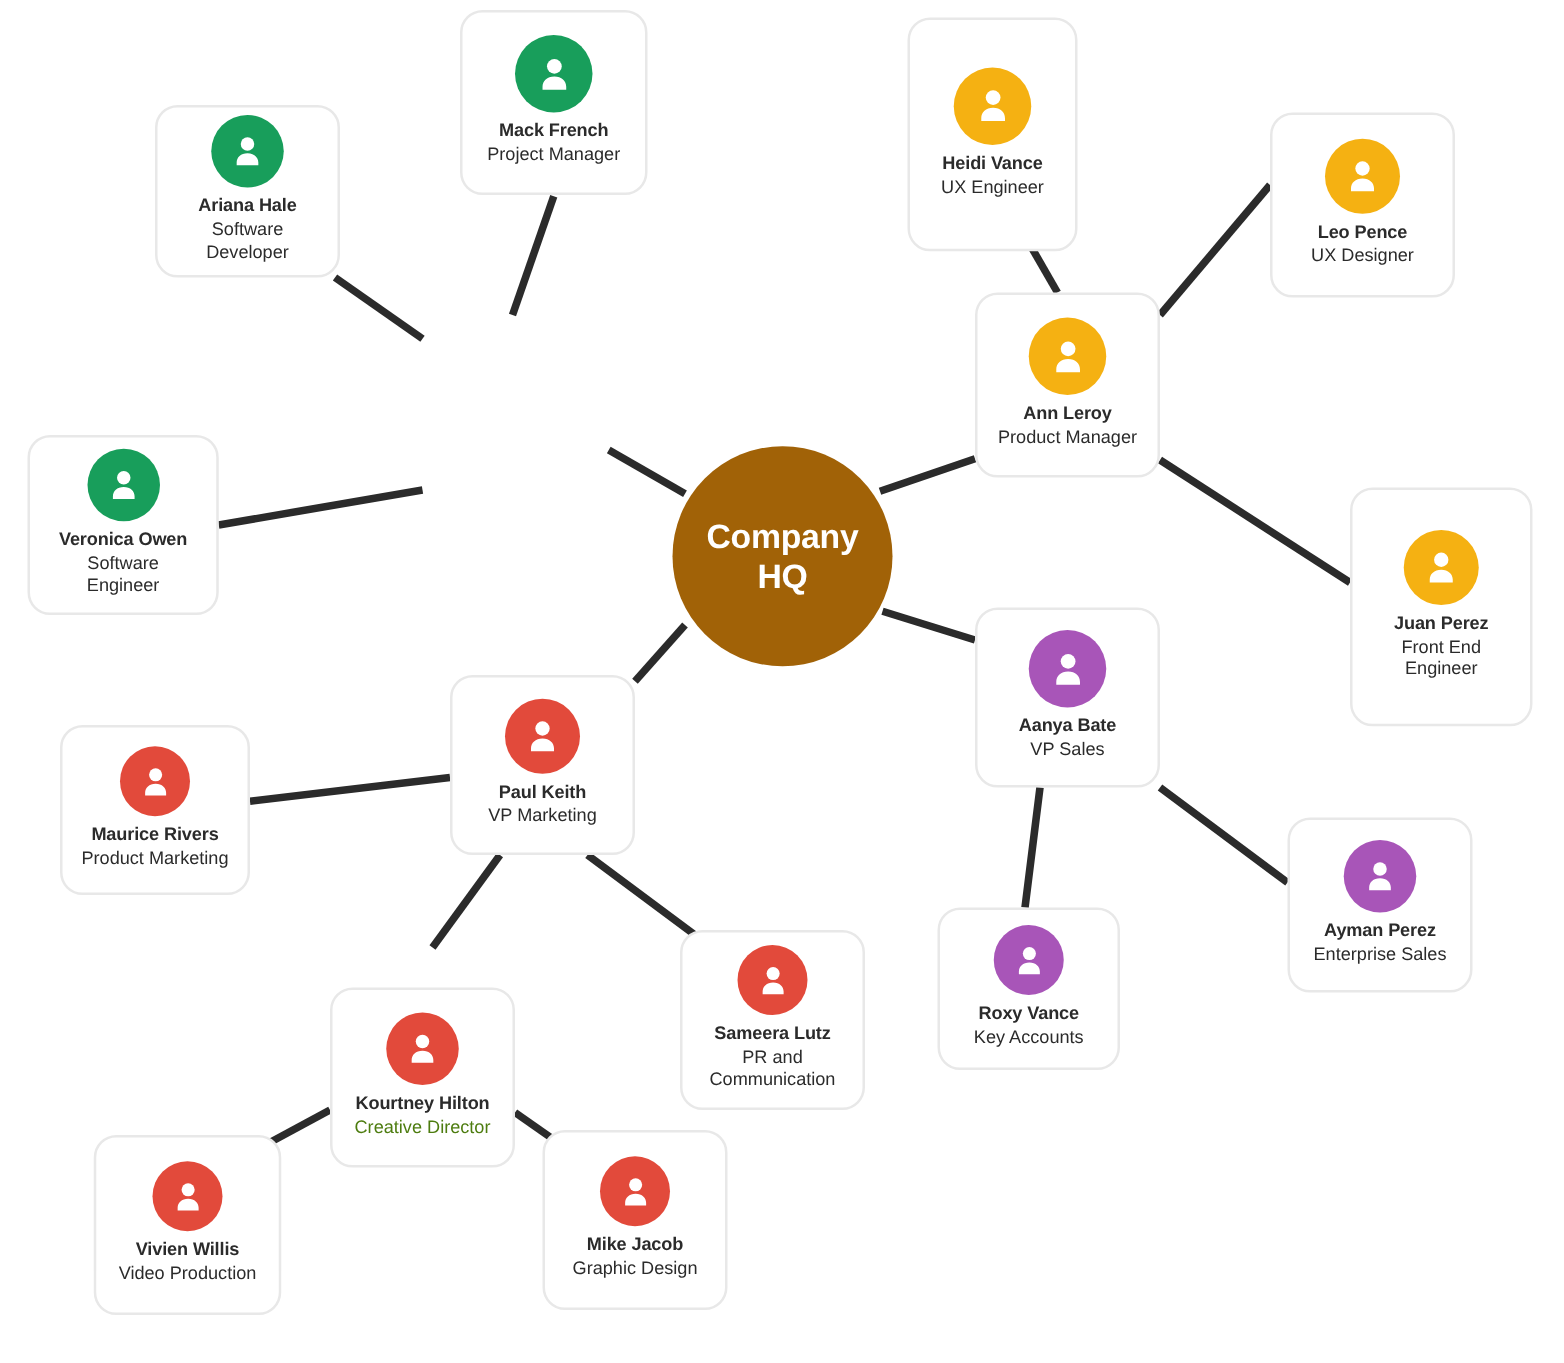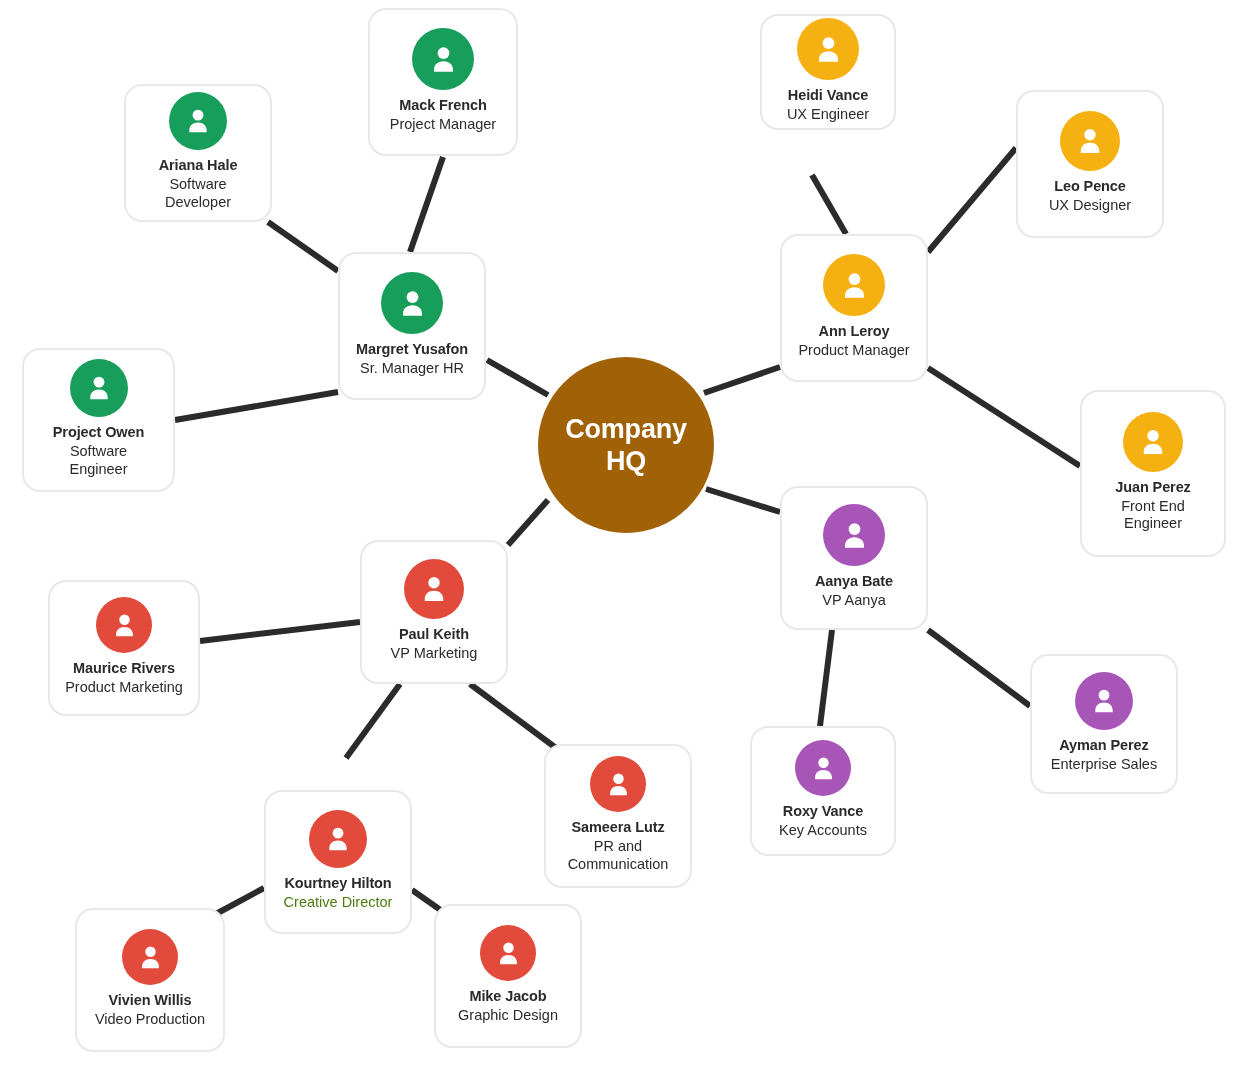--- a/index.html
+++ b/index.html
@@ -129,46 +129,34 @@
           <circle cx="12" cy="7.6" r="4.05" fill="#ffffff"></circle>
           <path d="M12 13.2c-4.0 0-6.5 2.5-6.5 5.6v1.6h13v-1.6c0-3.1-2.5-5.6-6.5-5.6z" fill="#ffffff"></path>
         </svg>
       </div>
       <div class="person-name" style="color: rgb(43, 43, 43);">Ariana Hale</div>
       <div class="person-role" style="color: rgb(43, 43, 43);">
         <div>Software</div>
         <div>Developer</div>
       </div>
     </div>
-    <div class="node-card" style="left: 338px; top: 252px; width: 148px; height: 148px; border-color: rgb(232, 232, 232);">
-      <div class="avatar" style="width: 62px; height: 62px; background: rgb(24, 158, 91);">
-        <svg width="35" height="35" viewBox="0 0 24 24" aria-hidden="true">
-          <circle cx="12" cy="7.6" r="4.05" fill="#ffffff"></circle>
-          <path d="M12 13.2c-4.0 0-6.5 2.5-6.5 5.6v1.6h13v-1.6c0-3.1-2.5-5.6-6.5-5.6z" fill="#ffffff"></path>
-        </svg>
-      </div>
-      <div class="person-name" style="color: rgb(43, 43, 43);">Margret Yusafon</div>
-      <div class="person-role" style="color: rgb(43, 43, 43);">
-        <div>Sr. Manager HR</div>
-      </div>
-    </div>
     <div class="node-card" style="left: 22px; top: 348px; width: 153px; height: 144px; border-color: rgb(232, 232, 232);">
       <div class="avatar" style="width: 58px; height: 58px; background: rgb(24, 158, 91);">
         <svg width="32" height="32" viewBox="0 0 24 24" aria-hidden="true">
           <circle cx="12" cy="7.6" r="4.05" fill="#ffffff"></circle>
           <path d="M12 13.2c-4.0 0-6.5 2.5-6.5 5.6v1.6h13v-1.6c0-3.1-2.5-5.6-6.5-5.6z" fill="#ffffff"></path>
         </svg>
       </div>
-      <div class="person-name" style="color: rgb(43, 43, 43);">Project Owen</div>
+      <div class="person-name" style="color: rgb(43, 43, 43);">Veronica Owen</div>
       <div class="person-role" style="color: rgb(43, 43, 43);">
         <div>Software</div>
         <div>Engineer</div>
       </div>
     </div>
-    <div class="node-card" style="left: 726px; top: 14px; width: 136px; height: 116px; border-color: rgb(232, 232, 232); margin-left: 34px;">
+    <div class="node-card" style="left: 726px; top: 14px; width: 136px; height: 187px; border-color: rgb(232, 232, 232);">
       <div class="avatar" style="width: 62px; height: 62px; background: rgb(245, 177, 18);">
         <svg width="35" height="35" viewBox="0 0 24 24" aria-hidden="true">
           <circle cx="12" cy="7.6" r="4.05" fill="#ffffff"></circle>
           <path d="M12 13.2c-4.0 0-6.5 2.5-6.5 5.6v1.6h13v-1.6c0-3.1-2.5-5.6-6.5-5.6z" fill="#ffffff"></path>
         </svg>
       </div>
       <div class="person-name" style="color: rgb(43, 43, 43);">Heidi Vance</div>
       <div class="person-role" style="color: rgb(43, 43, 43);">
         <div>UX Engineer</div>
       </div>
@@ -190,21 +178,21 @@
         <svg width="35" height="35" viewBox="0 0 24 24" aria-hidden="true">
           <circle cx="12" cy="7.6" r="4.05" fill="#ffffff"></circle>
           <path d="M12 13.2c-4.0 0-6.5 2.5-6.5 5.6v1.6h13v-1.6c0-3.1-2.5-5.6-6.5-5.6z" fill="#ffffff"></path>
         </svg>
       </div>
       <div class="person-name" style="color: rgb(43, 43, 43);">Ann Leroy</div>
       <div class="person-role" style="color: rgb(43, 43, 43);">
         <div>Product Manager</div>
       </div>
     </div>
-    <div class="node-card" style="left: 1080px; top: 390px; width: 146px; height: 167px; border-color: rgb(232, 232, 232);">
+    <div class="node-card" style="left: 1080px; top: 390px; width: 146px; height: 191px; border-color: rgb(232, 232, 232);">
       <div class="avatar" style="width: 60px; height: 60px; background: rgb(245, 177, 18);">
         <svg width="34" height="34" viewBox="0 0 24 24" aria-hidden="true">
           <circle cx="12" cy="7.6" r="4.05" fill="#ffffff"></circle>
           <path d="M12 13.2c-4.0 0-6.5 2.5-6.5 5.6v1.6h13v-1.6c0-3.1-2.5-5.6-6.5-5.6z" fill="#ffffff"></path>
         </svg>
       </div>
       <div class="person-name" style="color: rgb(43, 43, 43);">Juan Perez</div>
       <div class="person-role" style="color: rgb(43, 43, 43);">
         <div>Front End</div>
         <div>Engineer</div>
@@ -212,21 +200,21 @@
     </div>
     <div class="node-card" style="left: 780px; top: 486px; width: 148px; height: 144px; border-color: rgb(232, 232, 232);">
       <div class="avatar" style="width: 62px; height: 62px; background: rgb(168, 85, 184);">
         <svg width="35" height="35" viewBox="0 0 24 24" aria-hidden="true">
           <circle cx="12" cy="7.6" r="4.05" fill="#ffffff"></circle>
           <path d="M12 13.2c-4.0 0-6.5 2.5-6.5 5.6v1.6h13v-1.6c0-3.1-2.5-5.6-6.5-5.6z" fill="#ffffff"></path>
         </svg>
       </div>
       <div class="person-name" style="color: rgb(43, 43, 43);">Aanya Bate</div>
       <div class="person-role" style="color: rgb(43, 43, 43);">
-        <div>VP Aanya</div>
+        <div>VP Sales</div>
       </div>
     </div>
     <div class="node-card" style="left: 1030px; top: 654px; width: 148px; height: 140px; border-color: rgb(232, 232, 232);">
       <div class="avatar" style="width: 58px; height: 58px; background: rgb(168, 85, 184);">
         <svg width="32" height="32" viewBox="0 0 24 24" aria-hidden="true">
           <circle cx="12" cy="7.6" r="4.05" fill="#ffffff"></circle>
           <path d="M12 13.2c-4.0 0-6.5 2.5-6.5 5.6v1.6h13v-1.6c0-3.1-2.5-5.6-6.5-5.6z" fill="#ffffff"></path>
         </svg>
       </div>
       <div class="person-name" style="color: rgb(43, 43, 43);">Ayman Perez</div>

